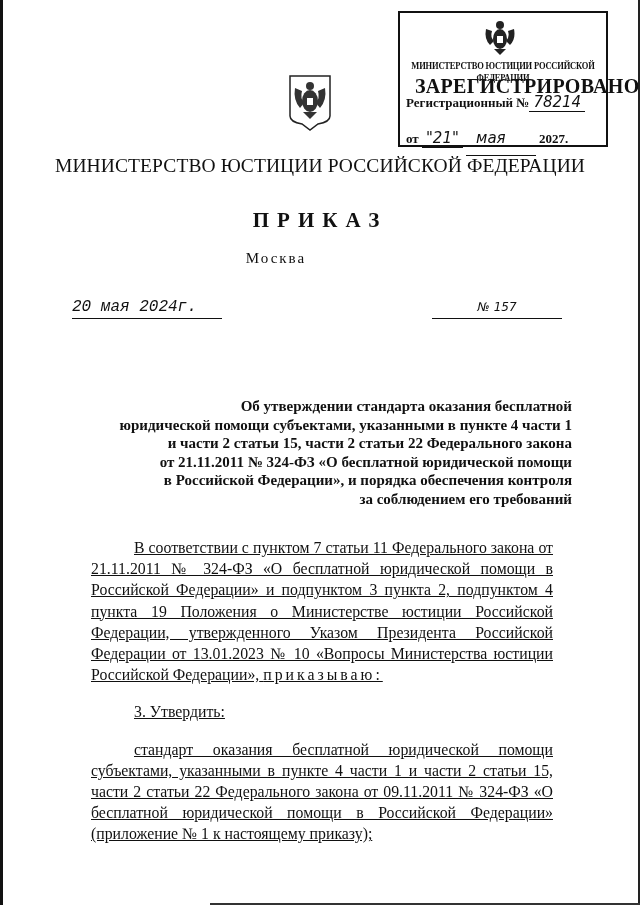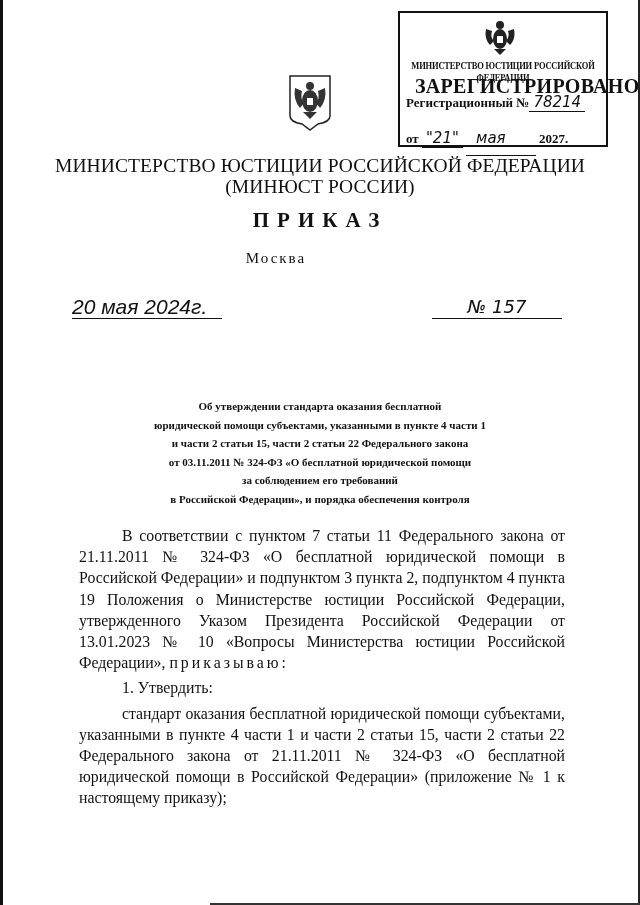--- a/index.html
+++ b/index.html
@@ -24,33 +24,33 @@
     .emblem { position: absolute; left: 288px; top: 74px; width: 44px; height: 58px; }
 
     .ministry-title { position: absolute; left: 0; width: 640px; top: 155px; text-align: center;
                       font-size: 19.5px; line-height: 21px; letter-spacing: 0.1px; }
     .order-title { position: absolute; left: 0; width: 640px; top: 208px; text-align: center;
                    font-size: 21px; font-weight: bold; letter-spacing: 8px; }
     .city { position: absolute; left: 0; width: 552px; top: 250px; text-align: center;
             font-size: 15px; letter-spacing: 2px; }
 
     .date-field { position: absolute; left: 72px; top: 296px; width: 150px;
-                  font-family: Liberation Sans, sans-serif; font-style: italic; font-size: 21px;
+                  font-family: Liberation Mono, monospace; font-style: italic; font-size: 16px;
                   border-bottom: 1.5px solid #111; line-height: 22px; white-space: nowrap; }
     .number-field { position: absolute; left: 432px; top: 296px; width: 130px; text-align: center;
-                    font-family: "DejaVu Sans", sans-serif; font-style: italic; font-size: 18px;
+                    font-family: "DejaVu Sans", sans-serif; font-style: italic; font-size: 12px;
                     border-bottom: 1.5px solid #111; line-height: 22px; }
 
-    .subject { position: absolute; left: 80px; width: 480px; top: 397px; text-align: center;
-               font-size: 11px; font-weight: bold; line-height: 18.5px; }
+    .subject { position: absolute; left: 92px; width: 480px; top: 397px; text-align: right;
+               font-size: 15px; font-weight: bold; line-height: 18.5px; }
     .subject div { white-space: nowrap; }
 
     .body { position: absolute; left: 75px; width: 494px; top: 521px;
             font-size: 15.8px; line-height: 21.2px; }
-    .body p { margin: 4px; text-align: justify; }
+    .body p { margin: 16px; text-align: justify; text-decoration: underline; }
     .body .ind { text-indent: 43px; }
     .body .jl { text-align-last: justify; }
     .spaced { letter-spacing: 3px; }
   </style>
 </head>
 <body>
 
 <div class="edge-left"></div>
 <div class="edge-right"></div>
 <div class="edge-bottom"></div>
@@ -82,34 +82,33 @@
   <circle cx="22" cy="12" r="4" fill="#333"></circle>
   <path d="M7 14 Q5 26 12 34 L16 29 Q12 24 14 17 Z" fill="#333"></path>
   <path d="M37 14 Q39 26 32 34 L28 29 Q32 24 30 17 Z" fill="#333"></path>
   <ellipse cx="22" cy="27" rx="8" ry="11" fill="#333"></ellipse>
   <rect x="19" y="24" width="6" height="7" fill="#fff"></rect>
   <path d="M15 38 L22 45 L29 38 Z" fill="#333"></path>
 </svg>
 
 <div class="ministry-title">
   <div>МИНИСТЕРСТВО ЮСТИЦИИ РОССИЙСКОЙ ФЕДЕРАЦИИ</div>
-  <div>(МИНЮСТ РОССИИ)</div>
 </div>
 <div class="order-title">ПРИКАЗ</div>
 <div class="city">Москва</div>
 
 <div class="date-field">20 мая 2024г.</div>
 <div class="number-field">№ 157</div>
 
 <div class="subject">
   <div>Об утверждении стандарта оказания бесплатной</div>
   <div>юридической помощи субъектами, указанными в пункте 4 части 1</div>
   <div>и части 2 статьи 15, части 2 статьи 22 Федерального закона</div>
-  <div>от 03.11.2011 № 324-ФЗ «О бесплатной юридической помощи</div>
+  <div>от 21.11.2011 № 324-ФЗ «О бесплатной юридической помощи</div>
+  <div>в Российской Федерации», и порядка обеспечения контроля</div>
   <div>за соблюдением его требований</div>
-  <div>в Российской Федерации», и порядка обеспечения контроля</div>
 </div>
 
 <div class="body">
   <p class="ind"><span>В соответствии с пунктом 7 статьи 11 Федерального закона от 21.11.2011 № 324-ФЗ «О бесплатной юридической помощи в Российской Федерации» и подпунктом 3 пункта 2, подпунктом 4 пункта 19 Положения о Министерстве юстиции Российской Федерации, утвержденного Указом Президента Российской Федерации от 13.01.2023 № 10 «Вопросы Министерства юстиции Российской Федерации»,</span> <span class="spaced">приказываю:</span></p>
-  <p class="ind">1. Утвердить:</p>
-  <p class="ind">стандарт оказания бесплатной юридической помощи субъектами, указанными в пункте 4 части 1 и части 2 статьи 15, части 2 статьи 22 Федерального закона от 21.11.2011 № 324-ФЗ «О бесплатной юридической помощи в Российской Федерации» (приложение № 1 к настоящему приказу);</p>
+  <p class="ind">3. Утвердить:</p>
+  <p class="ind">стандарт оказания бесплатной юридической помощи субъектами, указанными в пункте 4 части 1 и части 2 статьи 15, части 2 статьи 22 Федерального закона от 09.11.2011 № 324-ФЗ «О бесплатной юридической помощи в Российской Федерации» (приложение № 1 к настоящему приказу);</p>
 </div>
 
 </body></html>

